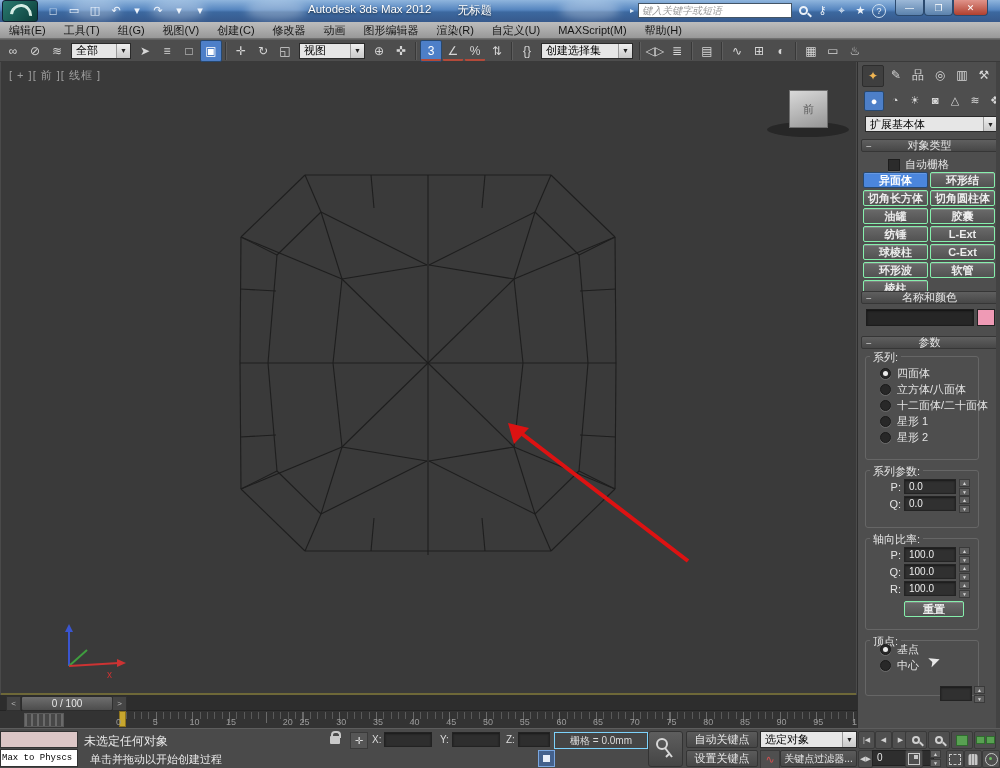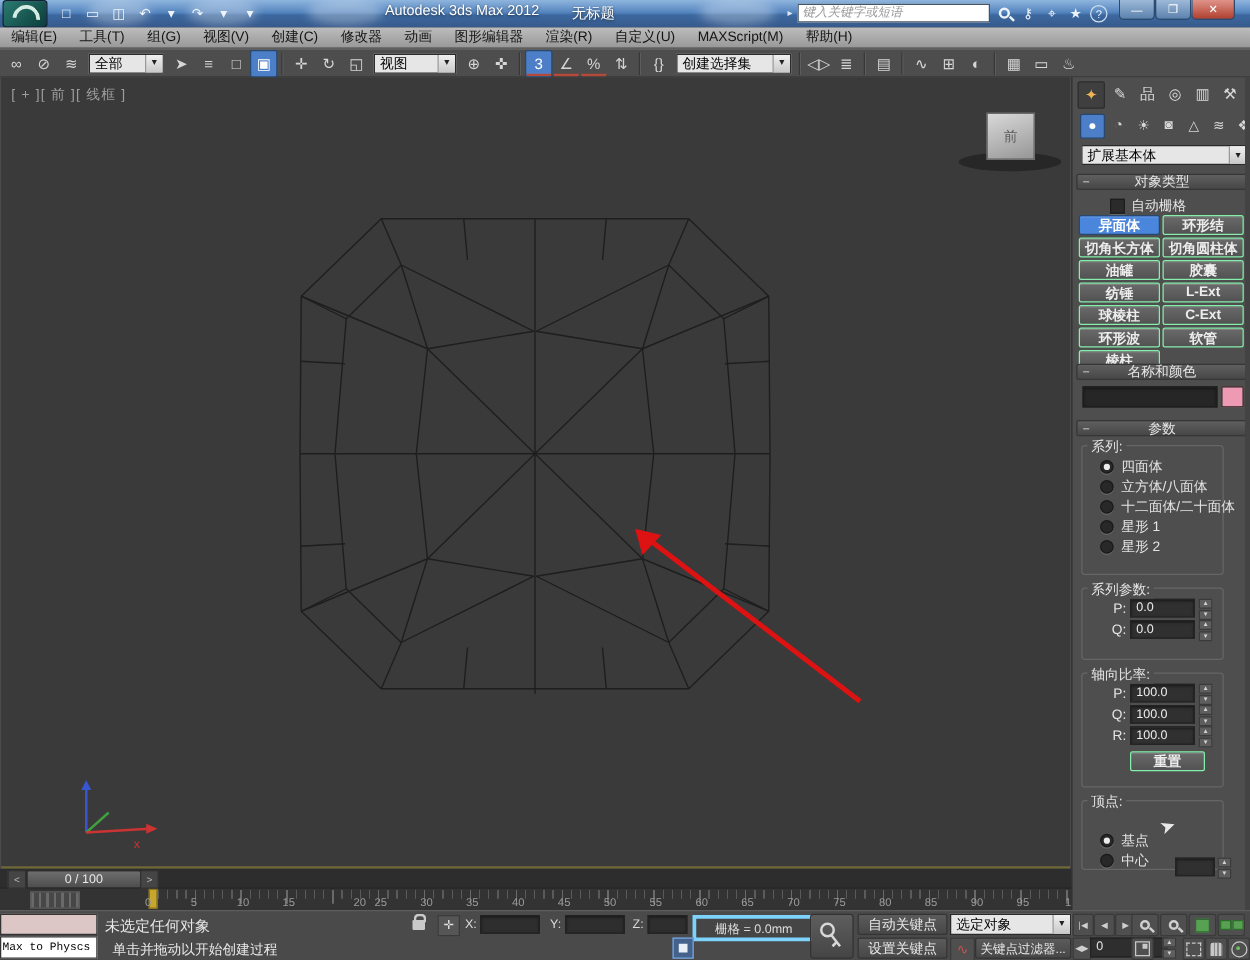--- a/index.html
+++ b/index.html
@@ -123,21 +123,21 @@
     line-height:16px;white-space:nowrap;overflow:hidden;padding-left:1px;}
   #statusline{position:absolute;left:84px;top:4px;font-size:12px;color:#e8e8e8;}
   #promptline{position:absolute;left:90px;top:23px;font-size:11px;color:#e8e8e8;}
   .i-lock{position:absolute;left:330px;top:7px;width:10px;height:8px;background:#c9c9c9;border-radius:1px;}
   .i-lock::before{content:"";position:absolute;left:1px;top:-5px;width:6px;height:5px;border:2px solid #c9c9c9;
     border-bottom:none;border-radius:4px 4px 0 0;}
   #xyztoggle{position:absolute;left:350px;top:3px;width:16px;height:15px;background:#565656;border:1px solid #3a3a3a;
     color:#ddd;font-size:10px;display:flex;align-items:center;justify-content:center;}
   .coordlabel{position:absolute;top:5px;font-size:10px;color:#dcdcdc;}
   .coordfield{position:absolute;top:3px;width:46px;height:13px;background:#2e2e2e;border:1px solid #222;box-shadow:inset 0 1px 2px #191919;}
-  #gridbox{position:absolute;left:554px;top:3px;width:92px;height:15px;background:#454545;border:3px solid #7dd3fc;
+  #gridbox{position:absolute;left:554px;top:3px;width:92px;height:15px;background:#454545;border:1px solid #7dd3fc;
     font-size:10px;color:#dcdcdc;display:flex;align-items:center;justify-content:center;}
   #isoicon{position:absolute;left:538px;top:21px;width:15px;height:15px;background:#44618c;border:1px solid #79a7e0;
     display:flex;align-items:center;justify-content:center;}
   #isoicon::before{content:"";width:7px;height:7px;background:#e8eef8;}
   #timetag{position:absolute;left:558px;top:23px;font-size:11px;color:#dcdcdc;margin-top:32px;}
   #keybtn{position:absolute;left:648px;top:2px;width:33px;height:34px;background:linear-gradient(#5e5e5e,#454545);
     border:1px solid #333;border-radius:3px;}
   .sbtn{position:absolute;background:linear-gradient(#5b5b5b,#474747);border:1px solid #343434;border-radius:2px;
     color:#e8e8e8;font-size:11px;display:flex;align-items:center;justify-content:center;box-sizing:border-box;}
   #selset{position:absolute;left:760px;top:2px;width:97px;height:17px;margin:0;}
@@ -489,21 +489,21 @@
               <i>▲</i>
               <i>▼</i>
             </div>
           </div>
         </div>
       <div id="resetbtn" class="pbtn" style="top: 62px;">重置</div>
     </div>
 
     <div class="grp" style="top:578px;height:56px">
       <span class="glabel">顶点:</span>
-      <div id="vertex-opts" style="margin-top:23px">
+      <div id="vertex-opts" style="margin-top:0">
           <div class="radrow">
             <span class="radio sel"></span>
             <span class="radlabel">基点</span>
           </div>
           <div class="radrow">
             <span class="radio"></span>
             <span class="radlabel">中心</span>
           </div>
         </div>
     </div>

